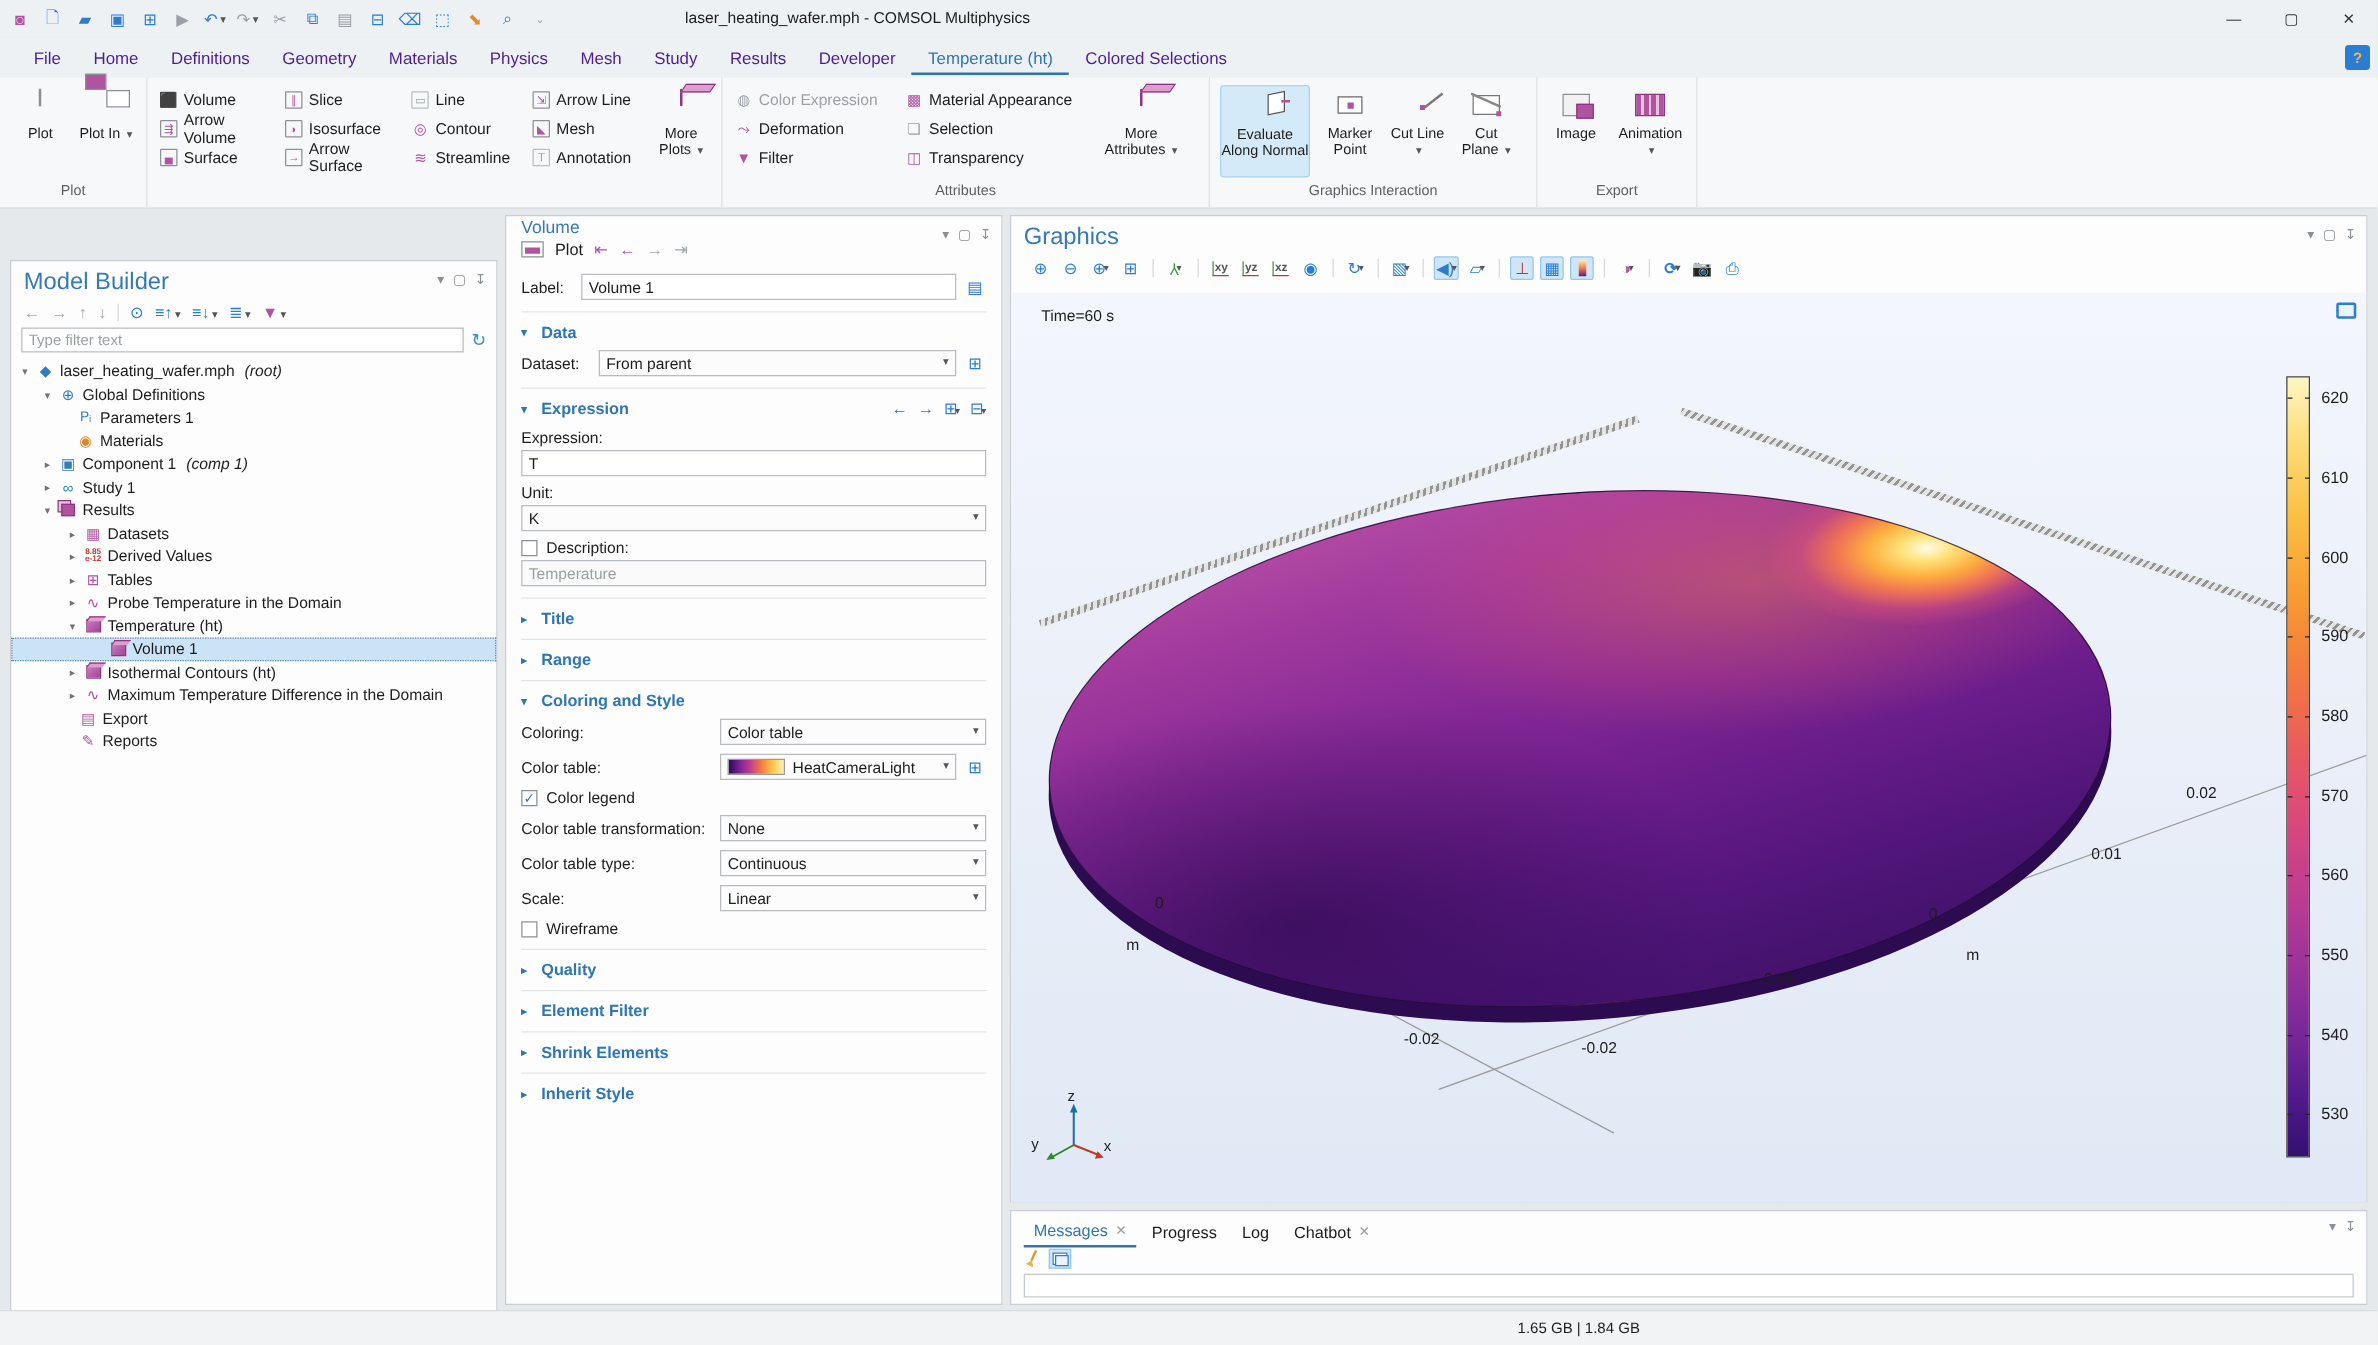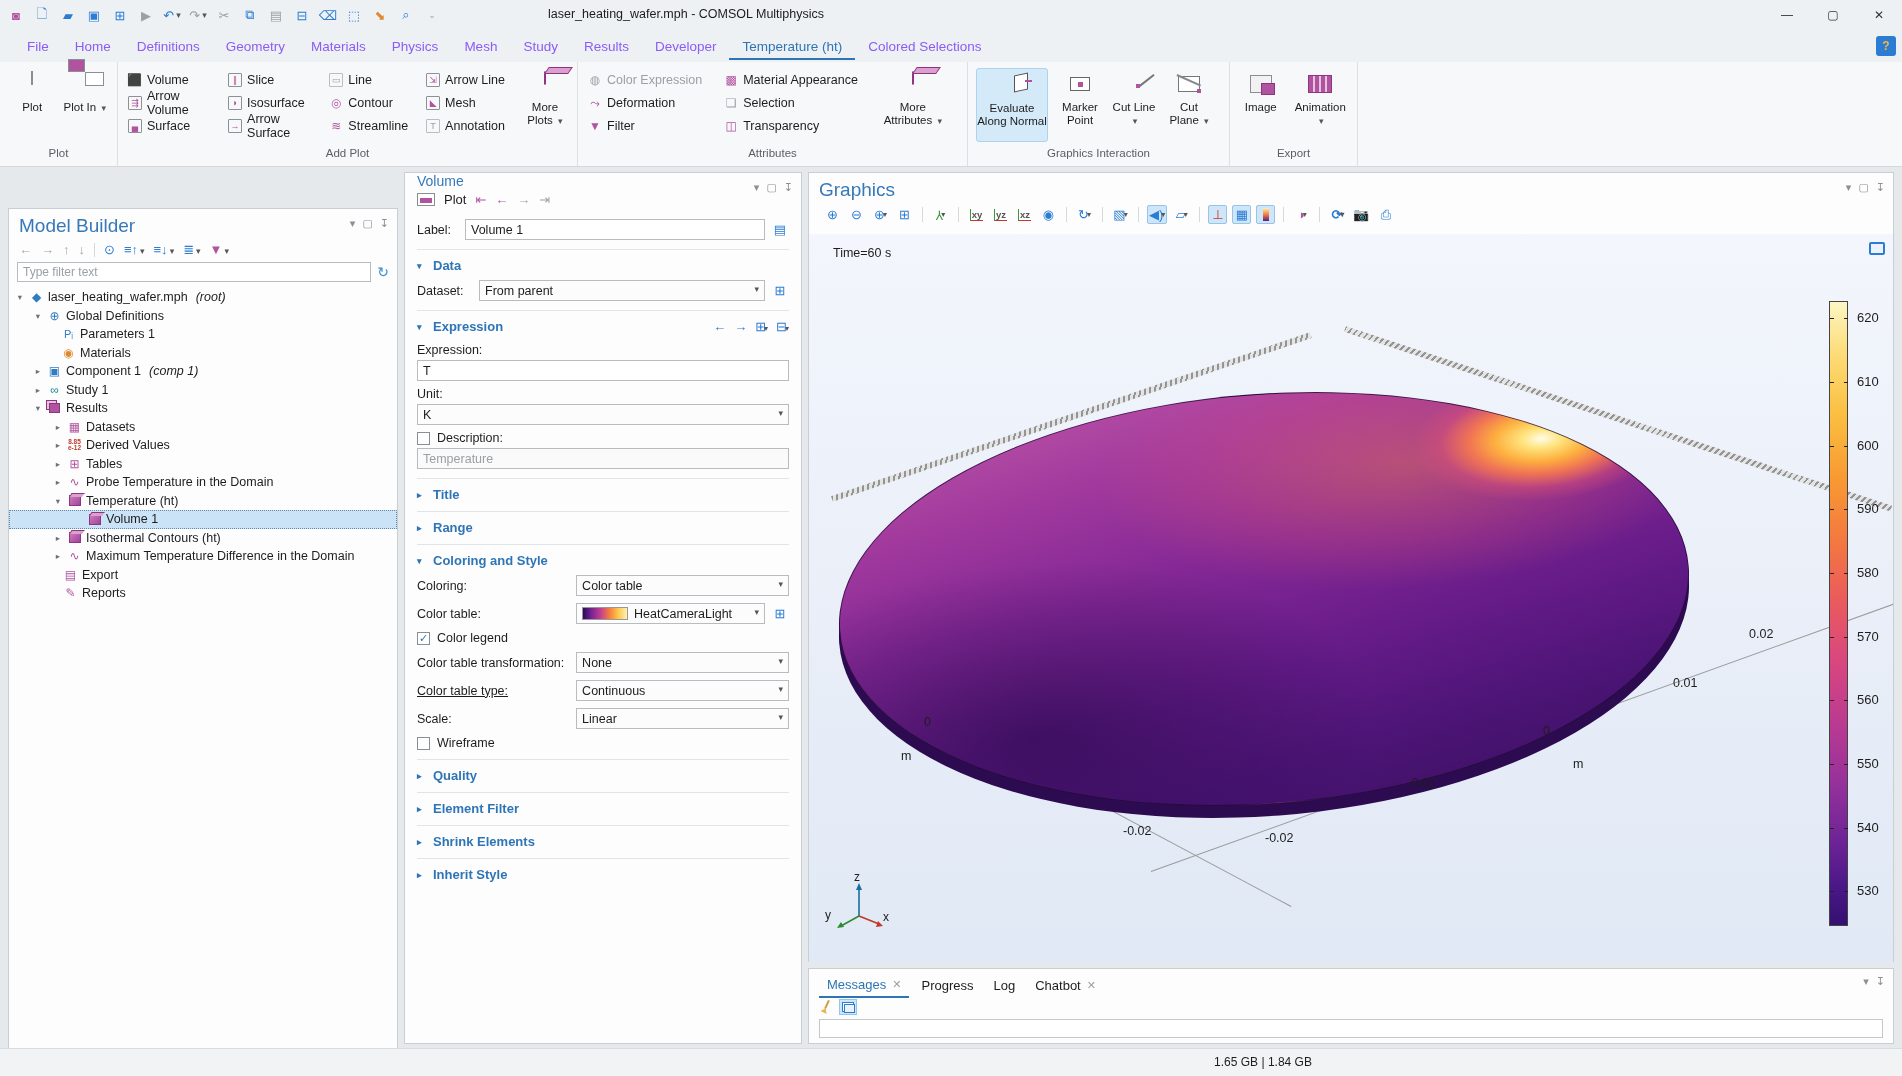--- a/index.html
+++ b/index.html
@@ -9,21 +9,21 @@
   .titlebar { position:absolute; left:0; top:0; width:1902px; height:30px; background:#eef1f4; display:flex; align-items:center; }
   .qat { display:flex; align-items:center; gap:10px; padding-left:8px; }
   .qat .ti { width:16px; height:16px; display:flex; align-items:center; justify-content:center; font-size:13px; color:#2b7cd3; }
   .ti.gray { color:#9aa0a6; }
   .win-title { position:absolute; left:548px; top:7px; font-size:12.5px; color:#1c1c1c; }
   .winbtns { position:absolute; right:0; top:0; height:30px; display:flex; }
   .winbtn { width:46px; height:30px; display:flex; align-items:center; justify-content:center; font-size:12px; color:#333; }
 
   
   .menubar { position:absolute; left:0; top:30px; width:1902px; height:32px; background:#eef1f4; display:flex; align-items:center; padding-left:14px; }
-  .menu-item { padding:6px 13px; font-size:13.5px; color:#8b5cf6; cursor:default; }
+  .menu-item { padding:6px 13px; font-size:13.5px; color:#4c1d95; cursor:default; }
   .menu-item.active { color:#2e75b6; border-bottom:2px solid #2e75b6; padding-bottom:4px; }
   .help-btn { position:absolute; right:6px; top:36px; width:20px; height:20px; background:#2b7cd3; color:#fff; border-radius:3px; font-size:12px; display:flex; align-items:center; justify-content:center; }
   .help-btn span{ color:#ffb33c; font-weight:bold; }
 
   
   .ribbon { position:absolute; left:0; top:62px; width:1902px; height:105px; background:#f7f8f9; border-bottom:1px solid #d5d9dc; display:flex; }
   .rgroup { display:flex; flex-direction:column; border-right:1px solid #dde0e3; }
   .rgroup-body { flex:1; display:flex; align-items:flex-start; padding:6px 8px 0 8px; gap:4px; }
   .rgroup-label { height:19px; text-align:center; font-size:11.5px; color:#5a5f64; }
   .bigbtn { width:52px; min-height:74px; display:flex; flex-direction:column; align-items:center; justify-content:flex-start; padding-top:4px; border-radius:3px; font-size:11.5px; color:#1d1d1d; text-align:center; line-height:1.15; }
@@ -263,21 +263,20 @@
         <div class="smitem">
             <span class="ri outline grayic">T</span>
             <span>Annotation</span>
           </div>
       </div>
       <div class="bigbtn" style="width:56px;">
         <span class="bicon"><span class="cube3" style="margin-top:4px;"></span></span>
         <span><span>More Plots</span> <span class="caret">▾</span></span>
       </div>
     </div>
-    <div class="rgroup-label">Add Plot</div>
   </div>
 
   <div class="rgroup" style="width:390px;">
     <div class="rgroup-body" style="gap:14px;">
       <div class="smcol">
         <div class="smitem disabled">
             <span class="ri grayic">◍</span>
             <span>Color Expression</span>
           </div>
         <div class="smitem">
@@ -579,21 +578,21 @@
       <span class="cbx">✓</span>
       <span class="slabel">Color legend</span>
     </div>
     <div class="srow">
       <span class="slabel" style="width:160px;">Color table transformation:</span>
       <div class="sselect" style="width:214px;">
           <span>None</span>
         </div>
     </div>
     <div class="srow">
-      <span class="slabel" style="width:160px;text-decoration:underline;">Color table type:</span>
+      <span class="slabel" style="width:160px;">Color table type:</span>
       <div class="sselect" style="width:214px;">
           <span>Continuous</span>
         </div>
     </div>
     <div class="srow">
       <span class="slabel" style="width:160px;">Scale:</span>
       <div class="sselect" style="width:214px;">
           <span>Linear</span>
         </div>
     </div>

